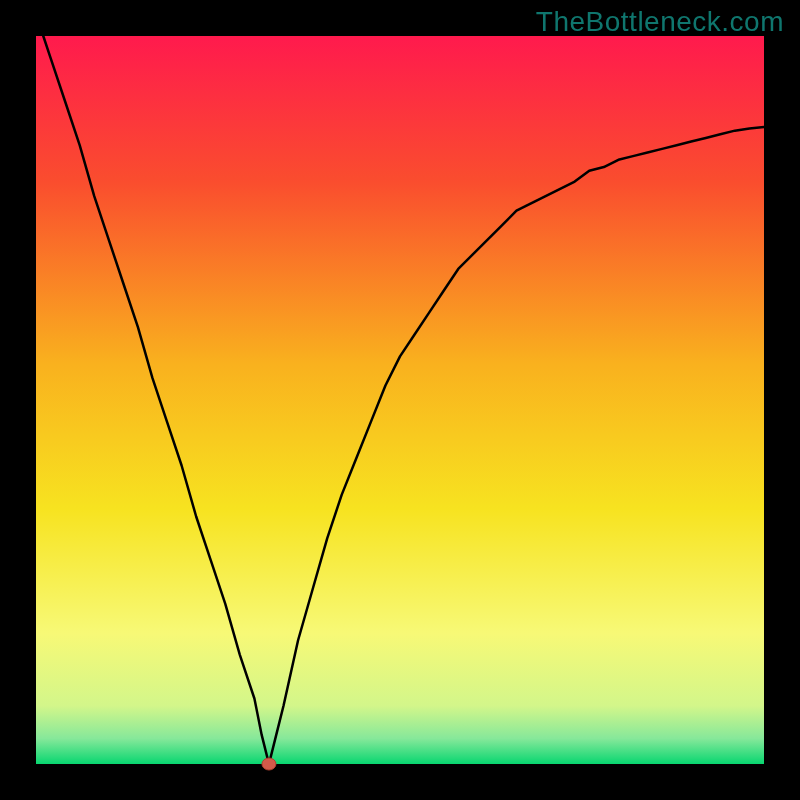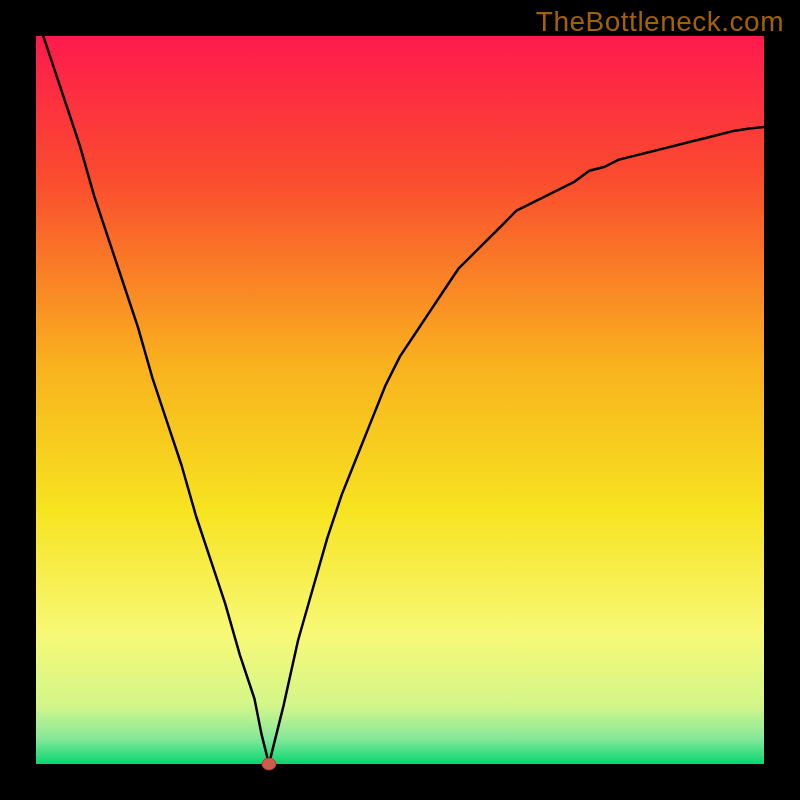--- a/index.html
+++ b/index.html
@@ -13,21 +13,21 @@
     position: relative;
     width: 800px;
     height: 800px;
   }
   .watermark {
     position: absolute;
     top: 6px;
     right: 16px;
     font-family: Arial, Helvetica, sans-serif;
     font-size: 28px;
-    color: #a16207;
+    color: #0f766e;
     font-weight: 400;
     letter-spacing: 0.5px;
   }
   svg {
     display: block;
   }
 </style>
 </head>
 <body>
 

